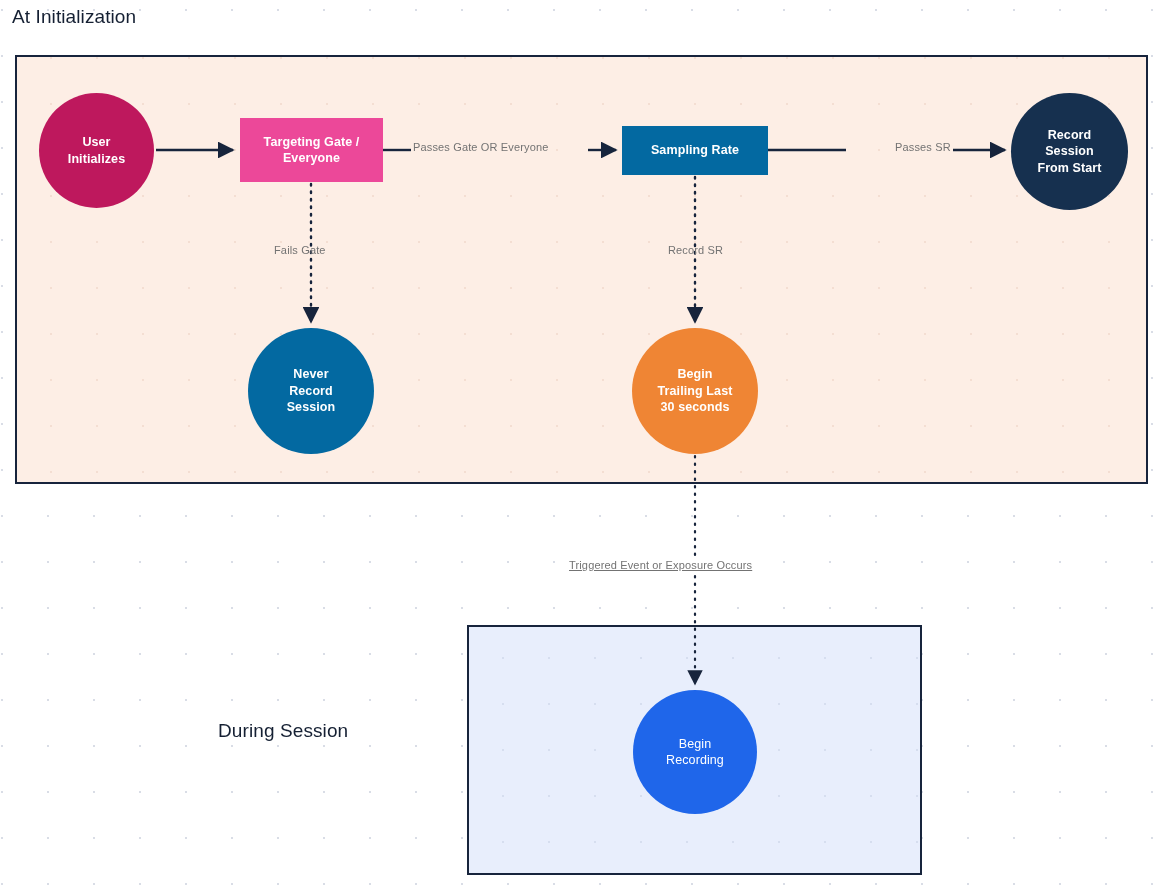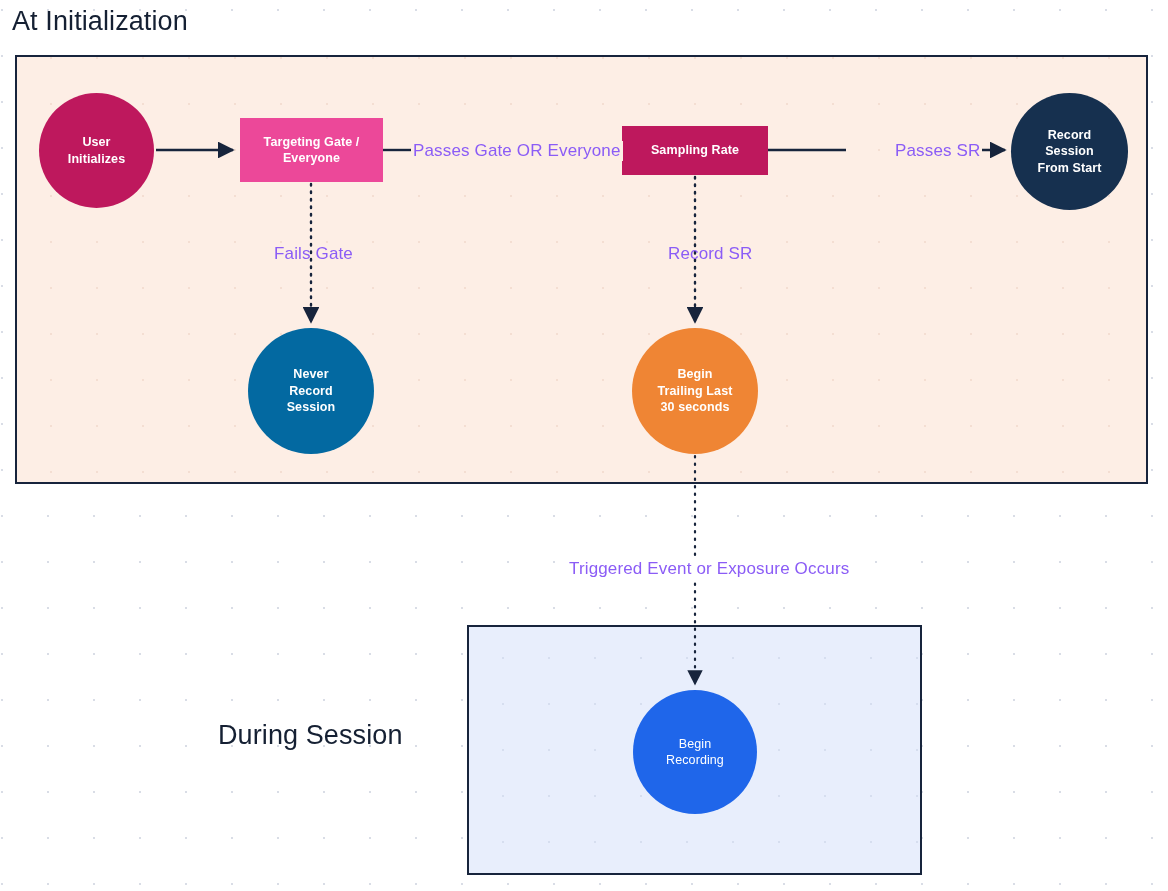--- a/index.html
+++ b/index.html
@@ -22,21 +22,21 @@
     inset: 0;
     background-color: #ffffff;
     background-image: radial-gradient(#d9dde6 1.1px, transparent 1.2px);
     background-size: 46px 46px;
     background-position: 25px 33px;
   }
 
   
   .section-title {
     position: absolute;
-    font-size: 27px;
+    font-size: 19px;
     font-weight: 400;
     letter-spacing: .1px;
     color: #152033;
     white-space: nowrap;
   }
   #title-init   { left: 12px;  top: 6px; }
   #title-during { left: 211px; top: 720px; margin-left: 7px; }
 
   
   .section-box {
@@ -74,40 +74,40 @@
     font-weight: 600;
     letter-spacing: .1px;
     box-sizing: border-box;
     white-space: pre-line;
   }
   .circle { border-radius: 50%; }
 
   #n-user      { left: 39px;  top: 93px;  width: 115px; height: 115px; background: #be185d; }
   #n-record    { left: 1011px;top: 93px;  width: 117px; height: 117px; background: #16304f; }
   #n-gate      { left: 240px; top: 118px; width: 143px; height: 64px;  background: #ec4899; }
-  #n-sampling  { left: 622px; top: 126px; width: 146px; height: 49px;  background: #be185d; }
+  #n-sampling  { left: 622px; top: 126px; width: 146px; height: 49px;  background: #0369a1; }
   #n-never     { left: 248px; top: 328px; width: 126px; height: 126px; background: #0369a1; }
   #n-trailing  { left: 632px; top: 328px; width: 126px; height: 126px; background: #ef8534; }
   #n-beginrec  { left: 633px; top: 690px; width: 124px; height: 124px; background: #1f66ea; font-weight: 500; }
 
   
   .edge-label {
     position: absolute;
-    font-size: 17px;
+    font-size: 11px;
     font-weight: 400;
-    color: #8b5cf6;
+    color: #737373;
     white-space: nowrap;
     background: transparent;
     letter-spacing: .15px;
   }
   #lbl-passgate  { left: 411px; top: 141px; background: #fdeee5; padding: 0 2px; }
   #lbl-passsr    { left: 846px; top: 141px; background: #fdeee5; padding: 0 2px; margin-left: 47px; }
   #lbl-failsgate { left: 274px; top: 244px; }
   #lbl-failssr   { left: 668px; top: 244px; }
-  #lbl-trigger   { left: 566px; top: 559px; background: #ffffff; padding: 0 3px; }
+  #lbl-trigger   { left: 566px; top: 559px; background: #ffffff; padding: 0 3px; text-decoration: underline; }
 
   
   #edges {
     position: absolute;
     left: 0; top: 0;
     width: 1168px; height: 891px;
     pointer-events: none;
   }
 </style>
 </head>

